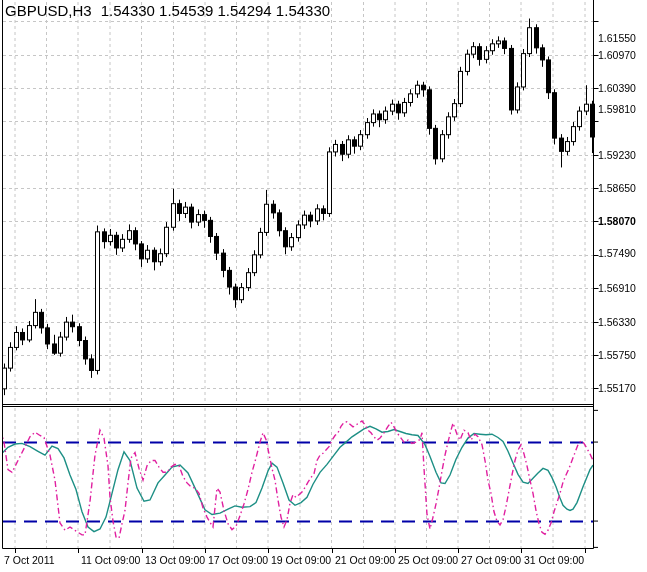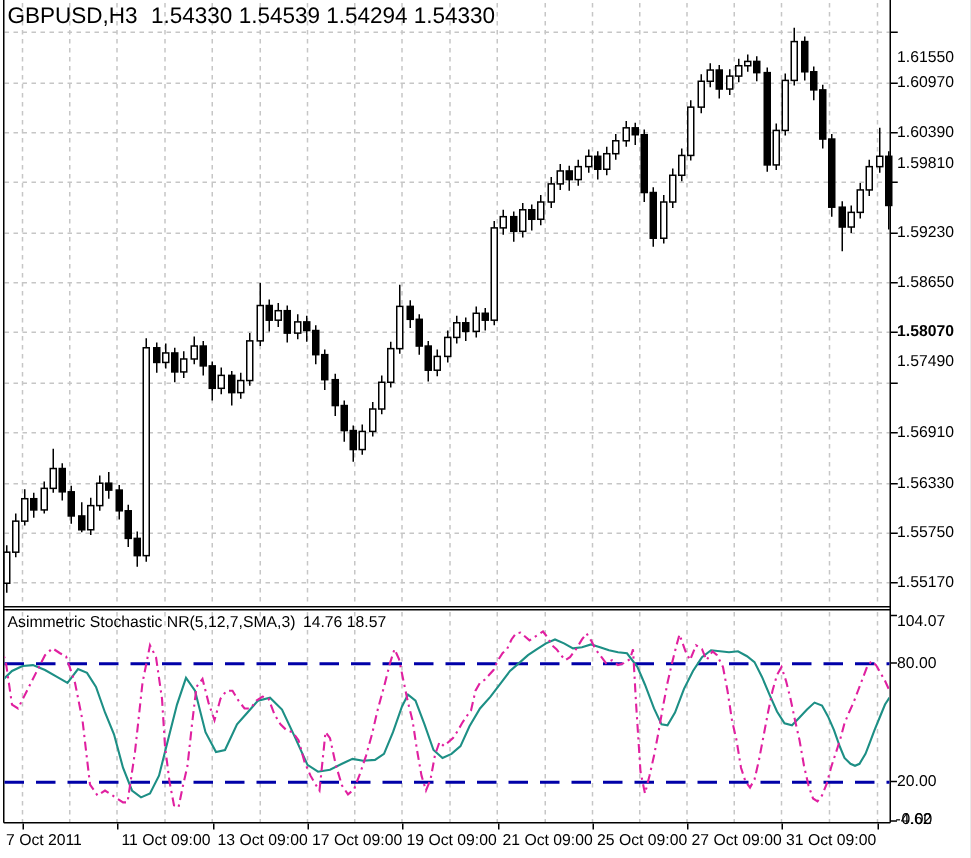--- a/index.html
+++ b/index.html
@@ -312,48 +312,38 @@
   <div class="region" style="left:2px;top:0;width:592px;height:404px;"></div>
   <div class="region" style="left:2px;top:406px;width:592px;height:142px;"></div>
   <div class="region" id="plabels" style="left:594px;top:0;width:53px;height:548px;">
       <span class="axlbl" style="left: 4px; top: 32px;">1.61550</span>
       <span class="axlbl" style="left: 4px; top: 49px;">1.60970</span>
       <span class="axlbl" style="left: 4px; top: 82px;">1.60390</span>
       <span class="axlbl" style="left: 4px; top: 103px;">1.59810</span>
       <span class="axlbl" style="left: 4px; top: 149px;">1.59230</span>
       <span class="axlbl" style="left: 4px; top: 182px;">1.58650</span>
       <span class="axlbl" style="left: 4px; top: 215px; font-weight: bold;">1.58070</span>
-      <span class="axlbl" style="left: 4px; top: 235px; text-align: center;">1.57490</span>
+      <span class="axlbl" style="left: 4px; top: 247px; text-align: center;">1.57490</span>
       <span class="axlbl" style="left: 4px; top: 282px;">1.56910</span>
       <span class="axlbl" style="left: 4px; top: 316px;">1.56330</span>
       <span class="axlbl" style="left: 4px; top: 349px;">1.55750</span>
       <span class="axlbl" style="left: 4px; top: 382px;">1.55170</span>
-    </div>
-  <div class="region" id="slabels" style="left:594px;top:404px;width:53px;height:148px;">
-      <span class="axlbl" style="left: 4px; top: 3.5px;">104.07</span>
-      <span class="axlbl" style="left: 4px; top: 31.5px;">80.00</span>
-      <span class="axlbl" style="left: 4px; top: 110.5px;">20.00</span>
-      <span class="axlbl" style="left: 7px; top: 135.5px;">0.00</span>
-      <span class="axlbl" style="left: 3px; top: 135.5px;">-4.62</span>
     </div>
   <div class="region" id="tlabels" style="left:0;top:549px;width:647px;height:23px;">
       <span class="axlbl" style="left: 4px; top: 5px;">7 Oct 2011</span>
       <span class="axlbl" style="left: 81px; top: 5px; text-align: right;">11 Oct 09:00</span>
       <span class="axlbl" style="left: 145px; top: 5px;">13 Oct 09:00</span>
       <span class="axlbl" style="left: 208px; top: 5px;">17 Oct 09:00</span>
       <span class="axlbl" style="left: 271px; top: 5px;">19 Oct 09:00</span>
       <span class="axlbl" style="left: 335px; top: 5px;">21 Oct 09:00</span>
       <span class="axlbl" style="left: 398px; top: 5px;">25 Oct 09:00</span>
       <span class="axlbl" style="left: 461px; top: 5px;">27 Oct 09:00</span>
       <span class="axlbl" style="left: 524px; top: 5px;">31 Oct 09:00</span>
       <span class="axlbl" style="left: 581px; top: 5px; margin-top: 28px;">2 Nov 09:00</span>
     </div>
 
   <div class="hdr">
     <span>GBPUSD,H3</span><span class="sp">1.54330 1.54539 1.54294 1.54330</span>
   </div>
 
-  <div class="indhdr">
-    <span>Asimmetric Stochastic NR(5,12,7,SMA,3)</span><span class="sp">14.76 18.57</span>
-  </div>
 
 
 </div>
 
 </body></html>

